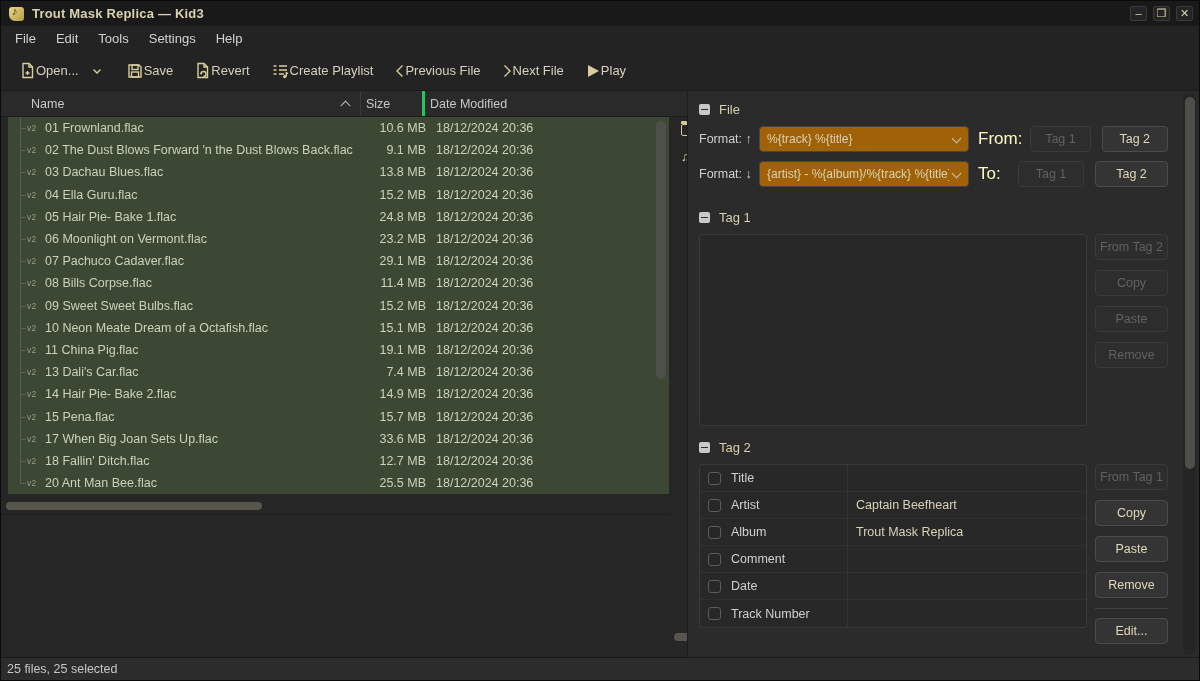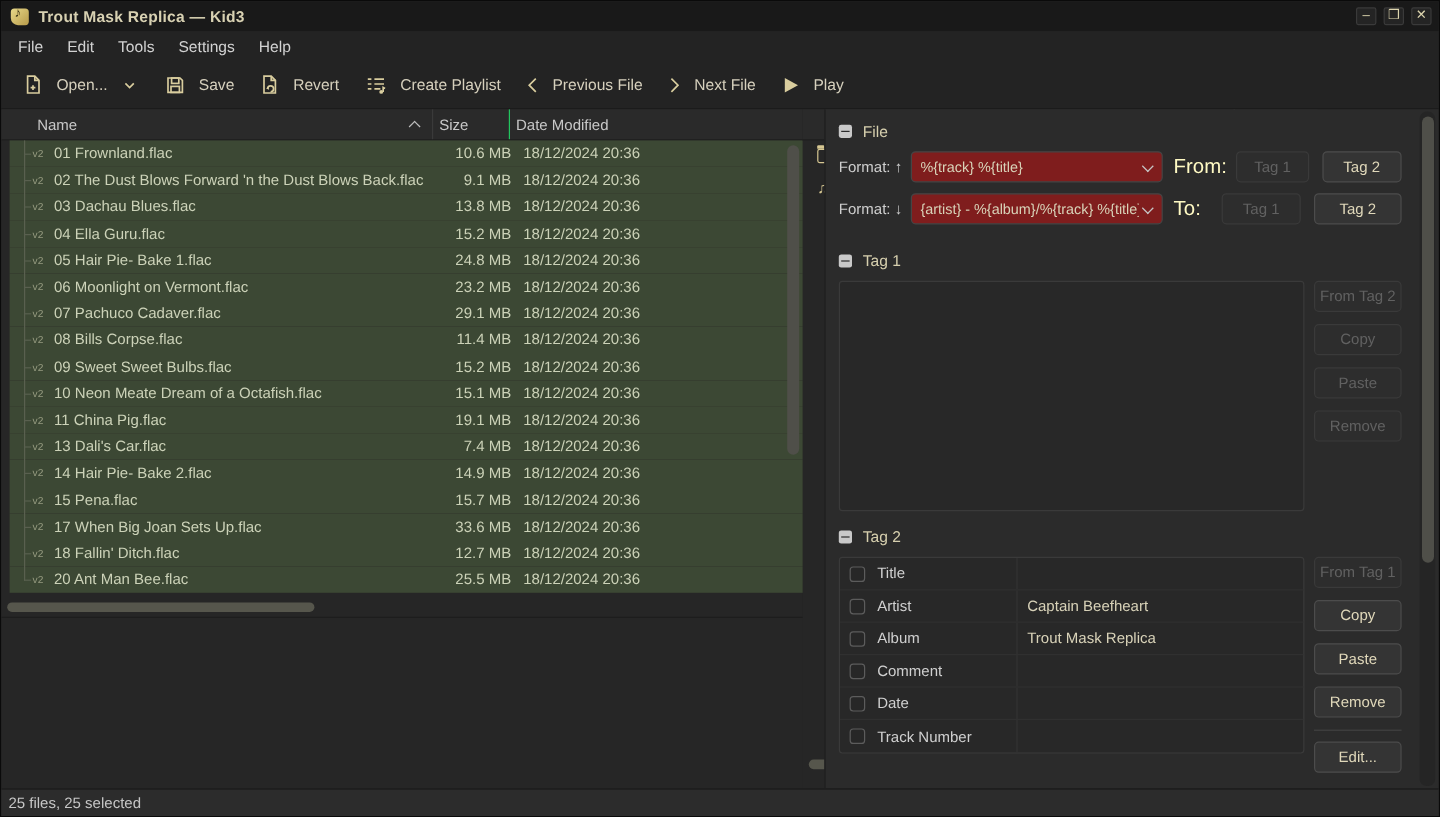--- a/index.html
+++ b/index.html
@@ -14,35 +14,35 @@
   .title-text { font-weight:bold; color:#d8d1b2; font-size:13px; letter-spacing:.2px; }
   .win-controls { margin-left:auto; display:flex; gap:6px; }
   .win-btn { width:17px; height:15px; display:flex; align-items:center; justify-content:center; color:#ddd5ae; font-size:11px; line-height:1; background:#242424; border:1px solid #3a3a3a; border-radius:2px; }
 
   
   .menubar { height:25px; background:#232323; display:flex; align-items:center; padding-left:4px; }
   .menu-item { padding:3px 10px; color:#d2d2d2; }
 
   
   .toolbar { height:40px; background:#232323; border-bottom:1px solid #1b1b1b; display:flex; align-items:center; padding-left:10px; gap:4px; }
-  .tb-btn { display:flex; align-items:center; gap:12px; padding:6px 9px; color:#d6d0bd; border-radius:3px; }
+  .tb-btn { display:flex; align-items:center; gap:1px; padding:6px 9px; color:#d6d0bd; border-radius:3px; }
   .tb-btn svg { display:block; }
   .tb-chevron { padding:6px 6px; margin-left:-6px; margin-right:6px; color:#cfc9a8; }
   .ico { stroke:#d9cd9e; fill:none; stroke-width:1.4; }
   .ico-fill { fill:#d9cd9e; stroke:none; }
 
   
   .main { position:absolute; top:90px; left:0; right:0; bottom:23px; display:flex; overflow:hidden; }
   .left-pane { width:686px; display:flex; flex-direction:row; background:#262626; }
 
   
   .filelist { position:relative; height:424px; background:#262626; border-bottom:1px solid #1d1d1d; }
   .thead { height:26px; background:#2a2a2a; border-bottom:1px solid #1e1e1e; display:flex; align-items:center; color:#c8c8c8; font-size:12.5px; }
   .th-name { width:360px; padding-left:30px; display:flex; align-items:center; border-right:1px solid #3a3a3a; height:100%; }
-  .th-size { width:64px; padding-left:5px; border-right:1px solid #22c55e; height:100%; display:flex; align-items:center; }
+  .th-size { width:64px; padding-left:5px; border-right:3px solid #22c55e; height:100%; display:flex; align-items:center; }
   .th-date { flex:1; padding-left:5px; height:100%; display:flex; align-items:center; }
   .sort-glyph { margin-left:auto; margin-right:10px; width:8px; height:8px; position:relative; }
   .sort-glyph::before { content:""; position:absolute; left:0; top:2px; width:6px; height:6px; border-left:1.5px solid #bdbdbd; border-top:1.5px solid #bdbdbd; transform:rotate(45deg); }
   .rows { position:relative; margin-left:7px; width:661px; }
   .rows::before { content:""; position:absolute; left:12px; top:0; height:367px; border-left:1px solid #59604f; z-index:2; }
   .frow { height:22.2px; display:flex; align-items:center; background:#3c4834; color:#ccd2b8; font-size:12.5px; position:relative; }
   .tree { width:19px; height:100%; position:relative; flex:none; }
   .tree::after { content:""; position:absolute; left:12px; top:50%; width:6px; height:1px; background:#59604f; }
   .badge { width:18px; flex:none; font-size:8.5px; color:#969b80; letter-spacing:.3px; }
   .fname { flex:1; min-width:0; white-space:nowrap; overflow:hidden; }
@@ -71,21 +71,21 @@
   
   .right-pane { flex:1; position:relative; background:#2b2b2b; border-left:1px solid #1d1d1d; padding:10px 31px 0 11px; overflow:hidden; }
   .rp-scroll { position:absolute; top:2px; right:3px; bottom:2px; width:13px; background:#252525; border-radius:6px; }
   .rp-scroll .thumb { position:absolute; top:4px; left:1.5px; width:10px; height:372px; background:#4f4f49; border-radius:5px; }
   .sec-header { display:flex; align-items:center; gap:9px; height:16px; margin-bottom:9px; color:#d6cfae; font-size:13px; }
   .collapse-box { width:11px; height:11px; background:#c9c9c9; border-radius:2px; position:relative; flex:none; }
   .collapse-box::after { content:""; position:absolute; left:2px; top:5px; width:7px; height:1.5px; background:#2b2b2b; }
   .form-row { display:flex; align-items:center; margin-bottom:9px; }
   .f-label { width:60px; flex:none; color:#cfcfcf; font-size:12.5px; }
   .text-input { flex:1; height:26px; background:#232323; border:1px solid #2f2f2f; border-radius:4px; color:#d8d2b8; font-size:12.5px; padding:0 6px; font-family:"Liberation Sans",sans-serif; }
-  .combo { width:210px; flex:none; height:26px; background:#7f1d1d; border:1px solid #454545; border-radius:4px; display:flex; align-items:center; padding:0 7px; color:#d8d2b8; font-size:12px; }
+  .combo { width:210px; flex:none; height:26px; background:#a16207; border:1px solid #454545; border-radius:4px; display:flex; align-items:center; padding:0 7px; color:#d8d2b8; font-size:12px; }
   .combo .cv { flex:1; white-space:nowrap; overflow:hidden; }
   .combo-arrow { width:8px; height:8px; position:relative; flex:none; margin-left:4px; }
   .combo-arrow::before { content:""; position:absolute; left:0; top:0; width:6px; height:6px; border-left:1.4px solid #c5c5c5; border-bottom:1.4px solid #c5c5c5; transform:rotate(-45deg); }
   .fromto { flex:1; padding-left:9px; color:#fef9c3; font-size:17px; }
   .btn { height:26px; background:#343434; border:1px solid #4c4c4c; border-radius:4px; color:#e0d8ba; font-size:12.5px; display:flex; align-items:center; justify-content:center; font-family:"Liberation Sans",sans-serif; }
   .btn.disabled { background:#2d2d2d; border-color:#3a3a3a; color:#616161; }
   .btn-tag1 { width:66px; margin-left:8px; }
   .btn-tag2 { width:73px; margin-left:11px; }
   .group-row { display:flex; align-items:flex-start; }
   .group-body { width:388px; flex:none; background:#282828; border:1px solid #3a3a3a; border-radius:3px; }

